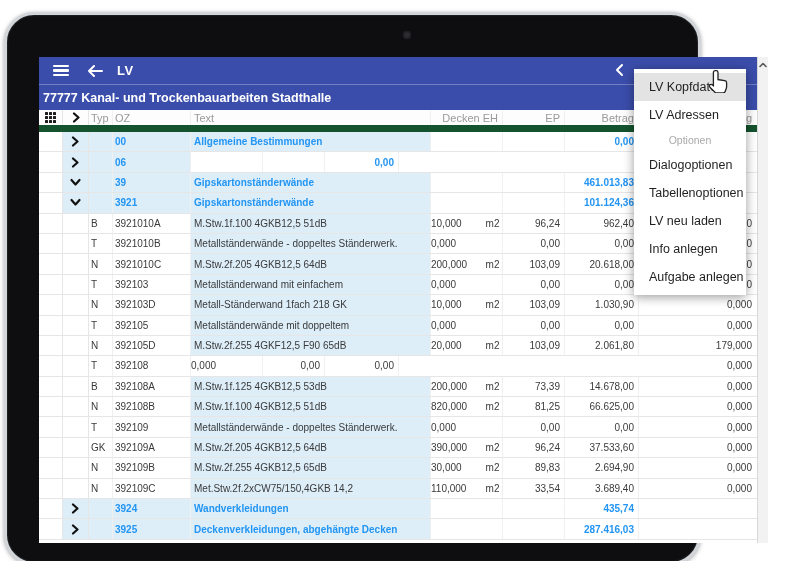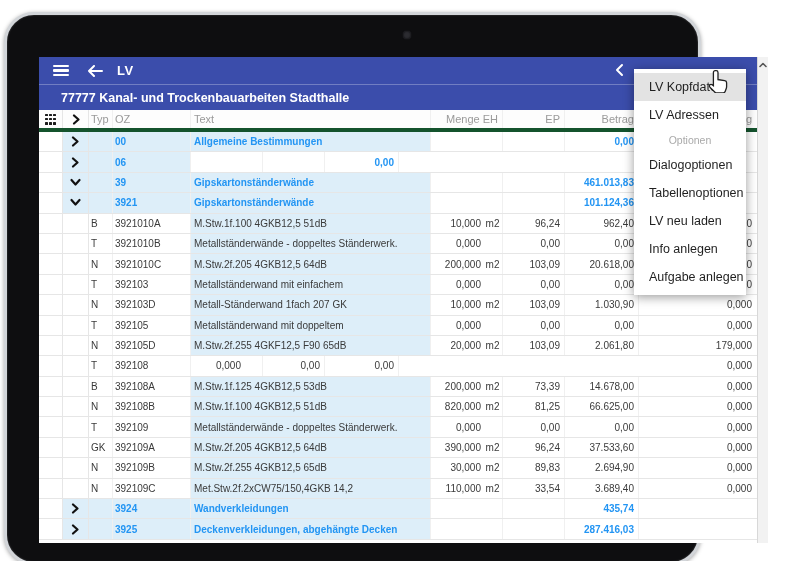--- a/index.html
+++ b/index.html
@@ -16,36 +16,36 @@
   .toolbar{height:27px;background:var(--blue);display:flex;align-items:center;color:#fff;position:relative;}
   .hamburger{width:16px;height:11px;display:flex;flex-direction:column;justify-content:space-between;
              margin-left:14px;cursor:pointer;}
   .hamburger span{display:block;height:2.2px;background:#fff;border-radius:1px;}
   .back{margin-left:18px;display:flex;align-items:center;}
   .apptitle{margin-left:14px;font-size:13px;font-weight:bold;letter-spacing:.5px;}
   .collapse{position:absolute;left:575px;top:6px;}
 
   
   .subtitle{height:25px;background:var(--blue);border-top:1px solid rgba(255,255,255,.28);
-            color:#fff;font-size:12.5px;font-weight:bold;display:flex;align-items:center;padding-left:22px;}
+            color:#fff;font-size:12.5px;font-weight:bold;display:flex;align-items:center;padding-left:4px;}
 
   
   .tablewrap{position:relative;width:719px;}
   .trow{display:flex;height:20.4px;box-sizing:border-box;border-bottom:1px solid var(--grid);
         font-size:10px;color:var(--rowtext);align-items:center;}
-  .thead{height:22px;color:var(--headtext);font-size:11px;background:#fdfdfd;border-bottom:4px solid #14532d;}
+  .thead{height:22px;color:var(--headtext);font-size:11px;background:#fdfdfd;border-bottom:7px solid #14532d;}
   .c{box-sizing:border-box;height:100%;display:flex;align-items:center;overflow:hidden;white-space:nowrap;}
   .c-icon{width:24px;justify-content:center;border-right:1px solid var(--grid);}
   .c-chev{width:26px;justify-content:center;border-right:1px solid var(--grid);}
   .c-typ{width:24px;padding-left:2px;border-right:1px solid #f0f0f0;}
   .c-oz{width:78px;padding-left:2px;border-right:1px solid #f0f0f0;}
   .c-text{width:240px;padding-left:3px;border-right:1px solid #f0f0f0;background:var(--rowtint);}
   .thead .c-text{background:transparent;}
   .c-menge{width:72px;border-right:1px solid #f0f0f0;}
-  .c-menge .qty{flex:1;text-align:right;}
+  .c-menge .qty{flex:1;text-align:left;}
   .c-menge .unit{width:19px;padding-left:2px;text-align:center;}
   .c-ep{width:62px;justify-content:flex-end;padding-right:4px;border-right:1px solid #f0f0f0;}
   .c-betrag{width:74px;justify-content:flex-end;padding-right:4px;border-right:1px solid #f0f0f0;}
   .c-extra{flex:1;justify-content:flex-end;padding-right:6px;}
   .thead .c-menge{justify-content:flex-end;padding-right:4px;}
   .thead .c-betrag,.thead .c-extra{justify-content:flex-end;}
   .row-group .c-chev,.row-group .c-typ,.row-group .c-oz,.row-group .c-text{background:var(--rowtint);}
   .row-group .c-oz,.row-group .c-text,.row-group .c-betrag{color:var(--link);font-weight:bold;}
   .gridicon{width:11px;height:11px;display:grid;grid-template-columns:repeat(3,1fr);grid-gap:1.5px;}
   .gridicon i{background:#1c1c1c;border-radius:0.5px;}
@@ -109,21 +109,21 @@
             </span>
         </div>
         <div class="c c-chev">
           <svg width="10" height="11" viewBox="0 0 10 11">
               <polyline points="3,1.5 7.5,5.5 3,9.5" stroke="#111" stroke-width="2.2" fill="none" stroke-linecap="round" stroke-linejoin="round"></polyline>
             </svg>
         </div>
         <div class="c c-typ">Typ</div>
         <div class="c c-oz">OZ</div>
         <div class="c c-text">Text</div>
-        <div class="c c-menge">Menge EH</div>
+        <div class="c c-menge">Decken EH</div>
         <div class="c c-ep">EP</div>
         <div class="c c-betrag">Betrag</div>
         <div class="c c-extra">g</div>
       </div>
       <div id="rows">
           <div class="trow row-group">
             <div class="c c-icon"></div>
             <div class="c c-chev">
               <svg width="11" height="11" viewBox="0 0 11 11">
                 <polyline points="3,1.5 7.5,5.5 3,9.5" stroke="#111" stroke-width="2.2" fill="none" stroke-linecap="round" stroke-linejoin="round"></polyline>
@@ -247,35 +247,35 @@
             </div>
             <div class="c c-ep">0,00</div>
             <div class="c c-betrag">0,00</div>
             <div class="c c-extra">0,000</div>
           </div>
           <div class="trow">
             <div class="c c-icon"></div>
             <div class="c c-chev"></div>
             <div class="c c-typ">N</div>
             <div class="c c-oz">392103D</div>
-            <div class="c c-text">Metall-Ständerwand 1fach 207 GK</div>
+            <div class="c c-text">Metall-Ständerwand 1fach 218 GK</div>
             <div class="c c-menge">
               <span class="qty">10,000</span>
               <span class="unit">m2</span>
             </div>
             <div class="c c-ep">103,09</div>
             <div class="c c-betrag">1.030,90</div>
             <div class="c c-extra">0,000</div>
           </div>
           <div class="trow">
             <div class="c c-icon"></div>
             <div class="c c-chev"></div>
             <div class="c c-typ">T</div>
             <div class="c c-oz">392105</div>
-            <div class="c c-text">Metallständerwand mit doppeltem</div>
+            <div class="c c-text">Metallständerwände mit doppeltem</div>
             <div class="c c-menge">
               <span class="qty">0,000</span>
               <span class="unit"></span>
             </div>
             <div class="c c-ep">0,00</div>
             <div class="c c-betrag">0,00</div>
             <div class="c c-extra">0,000</div>
           </div>
           <div class="trow">
             <div class="c c-icon"></div>

